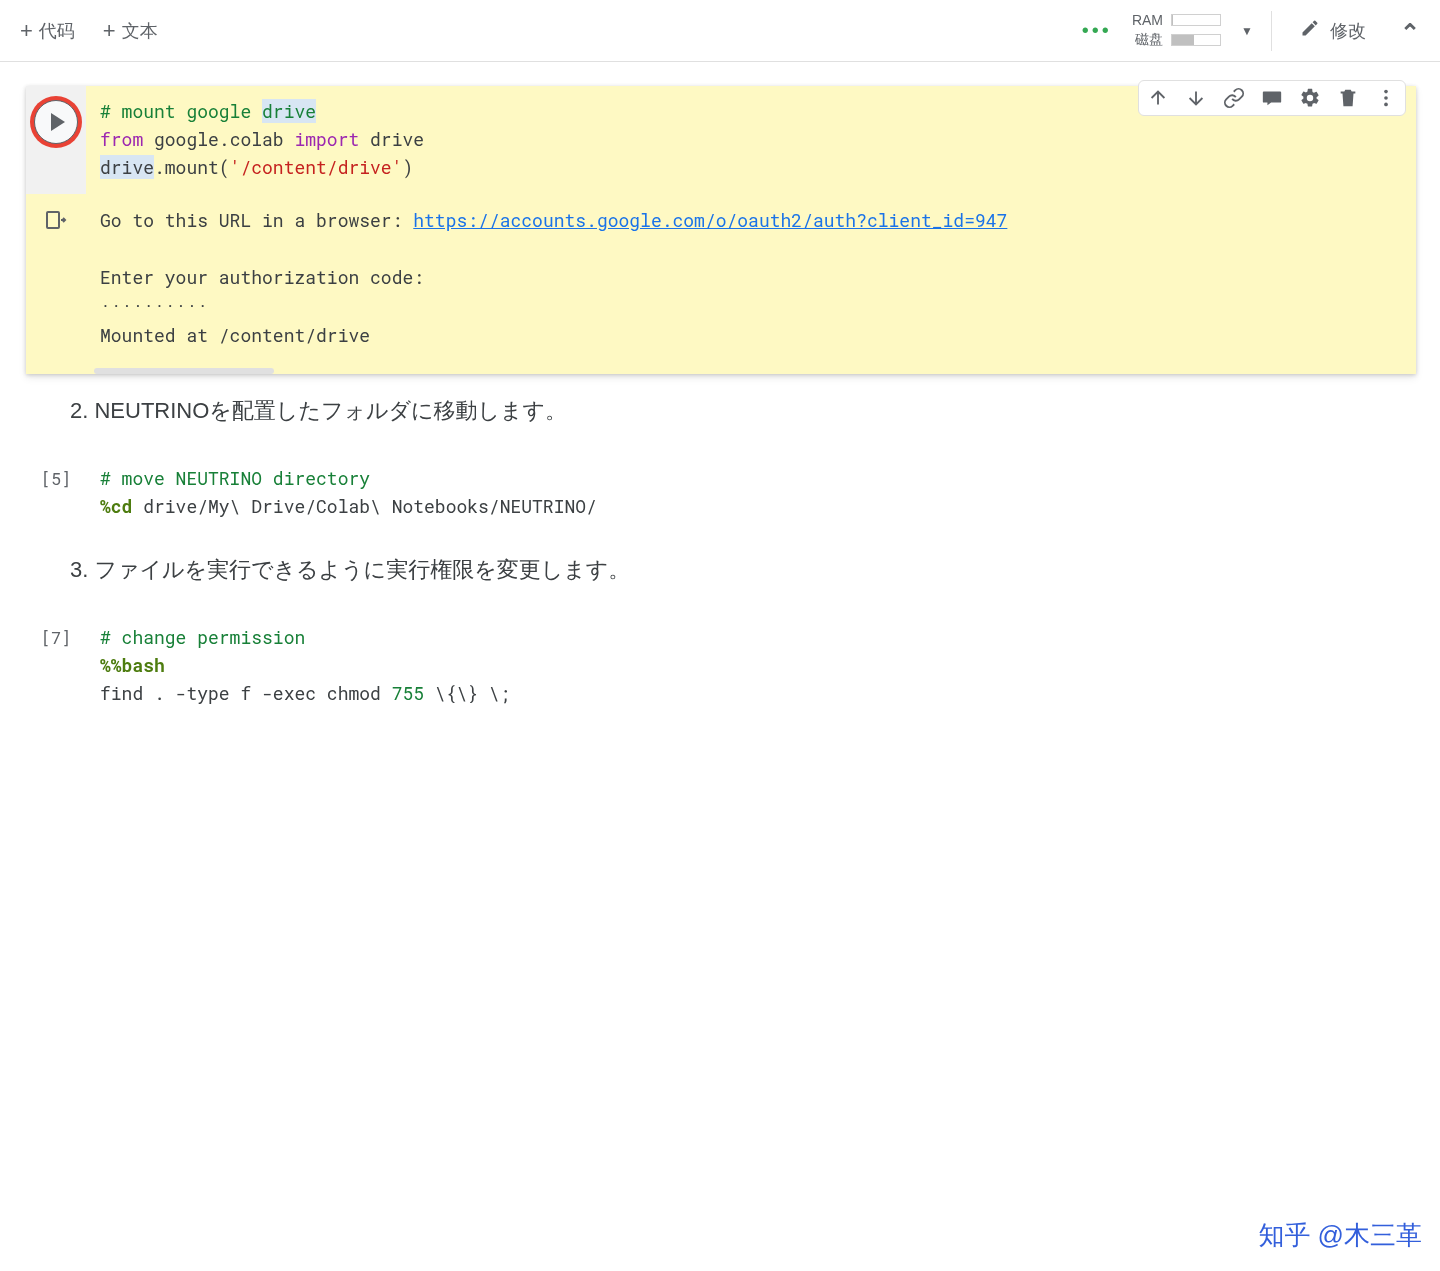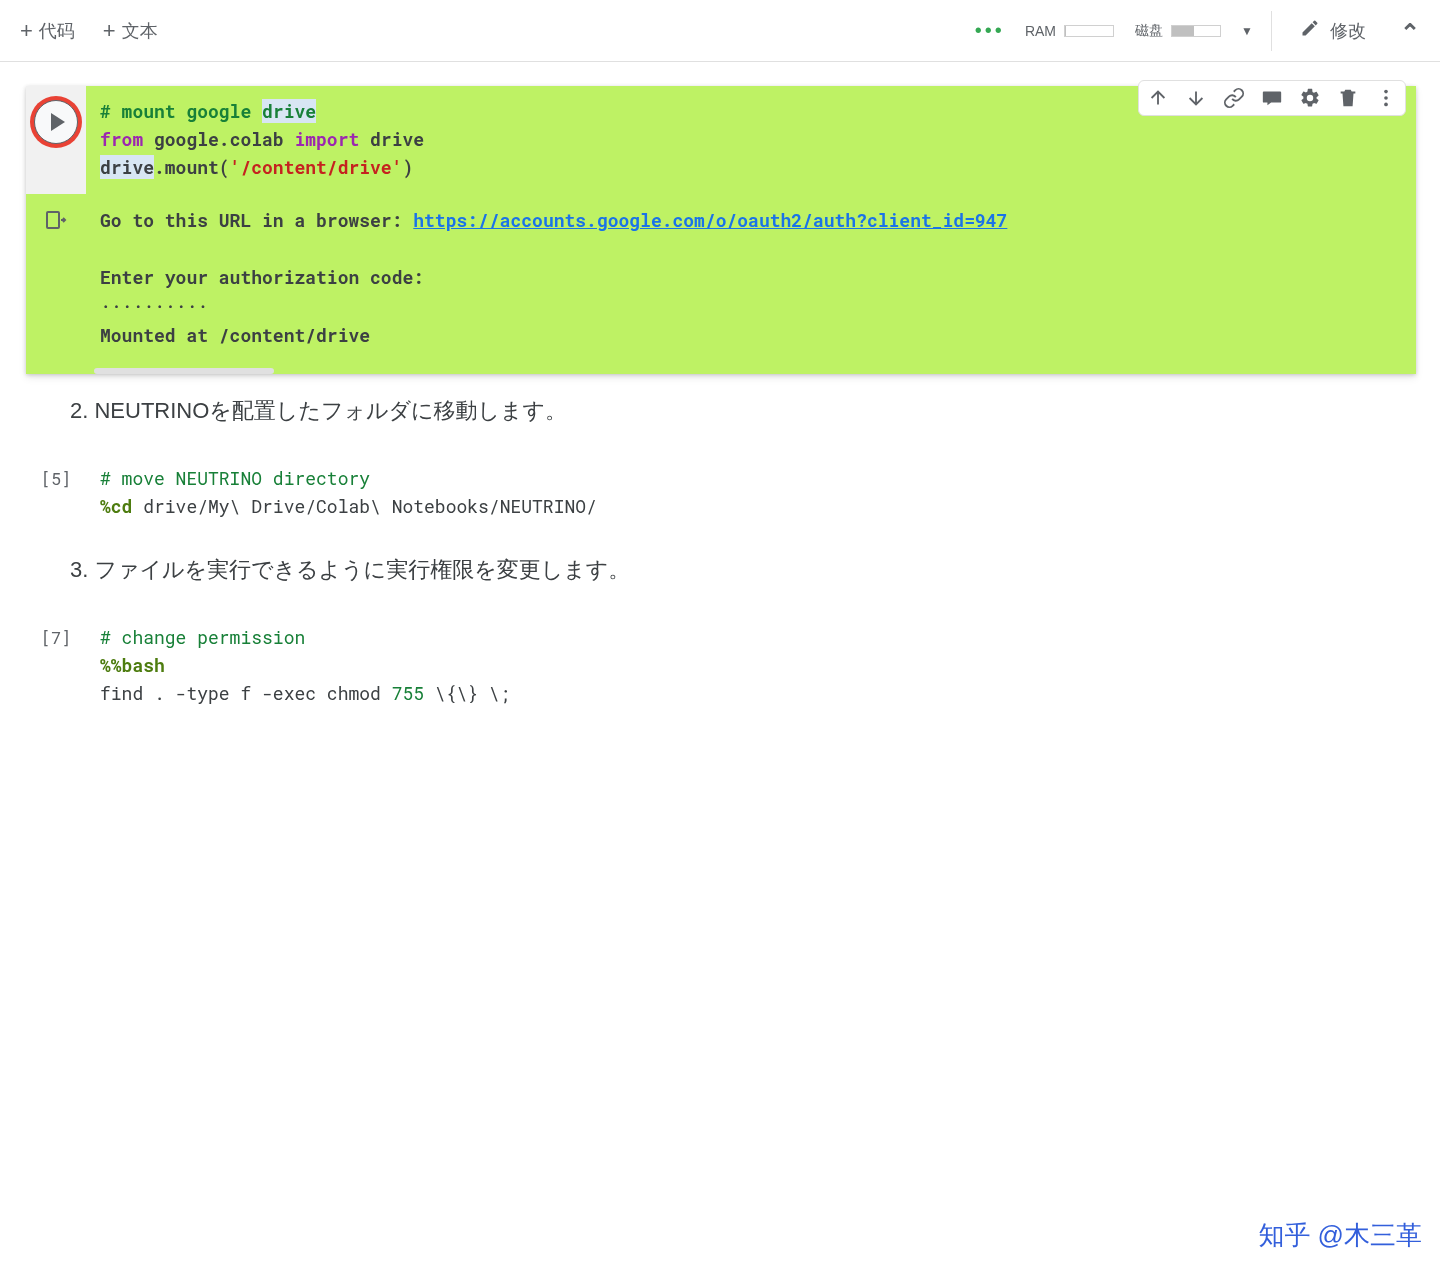--- a/index.html
+++ b/index.html
@@ -3,33 +3,33 @@
 <meta charset="utf-8">
 <style>
 * { box-sizing: border-box; margin: 0; padding: 0; }
 body { font-family: Arial, "Hiragino Sans", "Noto Sans CJK", sans-serif; background: #fff; color: #3c4043; font-size: 16px; }
 .toolbar { display: flex; align-items: center; height: 62px; border-bottom: 1px solid #e0e0e0; padding: 0 8px; }
 .toolbar-left { display: flex; gap: 4px; }
 .tb-btn { display: flex; align-items: center; gap: 6px; padding: 8px 12px; color: #5f6368; cursor: pointer; font-size: 18px; }
 .tb-btn .plus { font-size: 22px; font-weight: 300; }
 .toolbar-right { margin-left: auto; display: flex; align-items: center; gap: 12px; }
 .dots3 { color: #34a853; letter-spacing: 3px; font-size: 20px; margin-right: 8px; }
-.ramdisk { display: flex; flex-direction: row; align-items: center; font-size: 14px; color: #5f6368; gap: 21px; }
+.ramdisk { display: flex; flex-direction: column; align-items: flex-end; font-size: 14px; color: #5f6368; gap: 3px; }
 .ramrow { display: flex; align-items: center; gap: 8px; }
 .gauge { width: 50px; height: 12px; border: 1px solid #d0d0d0; background: #fff; position: relative; }
 .gauge .fill { position: absolute; left: 0; top: 0; bottom: 0; background: #c0c0c0; }
 .caret-down { margin-left: 8px; color: #5f6368; font-size: 12px; }
 .vsep { width: 1px; height: 40px; background: #e0e0e0; margin: 0 6px; }
 .edit-btn { display: flex; align-items: flex-end; gap: 10px; color: #5f6368; font-size: 18px; padding: 6px 10px; }
 .pencil svg { width: 20px; height: 20px; }
 .chev-up { color: #5f6368; font-size: 24px; padding: 4px 12px 0; font-weight: bold; }
 .content { padding: 18px 24px 18px 0; }
 .md-step { font-size: 22px; line-height: 1.7; margin: 12px 0 24px 70px; text-indent: -28px; padding-left: 28px; }
 .cell-wrap { position: relative; margin: 6px 0 18px 26px; }
-.cell-wrap.active { box-shadow: 0 1px 4px rgba(0,0,0,0.18), 0 4px 8px rgba(0,0,0,0.08); background: #bef264; font-weight: bold; }
+.cell-wrap.active { box-shadow: 0 1px 4px rgba(0,0,0,0.18), 0 4px 8px rgba(0,0,0,0.08); background: #fef9c3; }
 .action-bar { position: absolute; top: -6px; right: 10px; background: #fff; border: 1px solid #e0e0e0; border-radius: 6px; padding: 4px 6px; display: flex; gap: 12px; align-items: center; z-index: 5; }
 .action-bar .ic { width: 26px; height: 26px; display: flex; align-items: center; justify-content: center; color: #5f6368; cursor: pointer; }
 .action-bar .ic svg { width: 22px; height: 22px; }
 .code-area { display: flex; }
 .gutter { width: 60px; flex-shrink: 0; background: #f1f1f1; display: flex; align-items: flex-start; justify-content: center; color: #5f6368; font-family: "Roboto Mono", monospace; font-size: 17px; padding-top: 14px; }
 .plain .gutter { background: transparent; align-items: flex-start; }
 .run-btn { width: 44px; height: 44px; border-radius: 50%; border: 1px solid #5f6368; background: #f8f9fa; display: flex; align-items: center; justify-content: center; cursor: pointer; }
 .run-btn.highlight { box-shadow: 0 0 0 4px #e94235; }
 .run-btn .tri { width: 0; height: 0; border-left: 14px solid #5f6368; border-top: 9px solid transparent; border-bottom: 9px solid transparent; margin-left: 4px; }
 .code { flex: 1; padding: 12px 14px; font-family: "Roboto Mono", monospace; font-size: 18px; line-height: 1.55; white-space: pre; overflow: hidden; }

